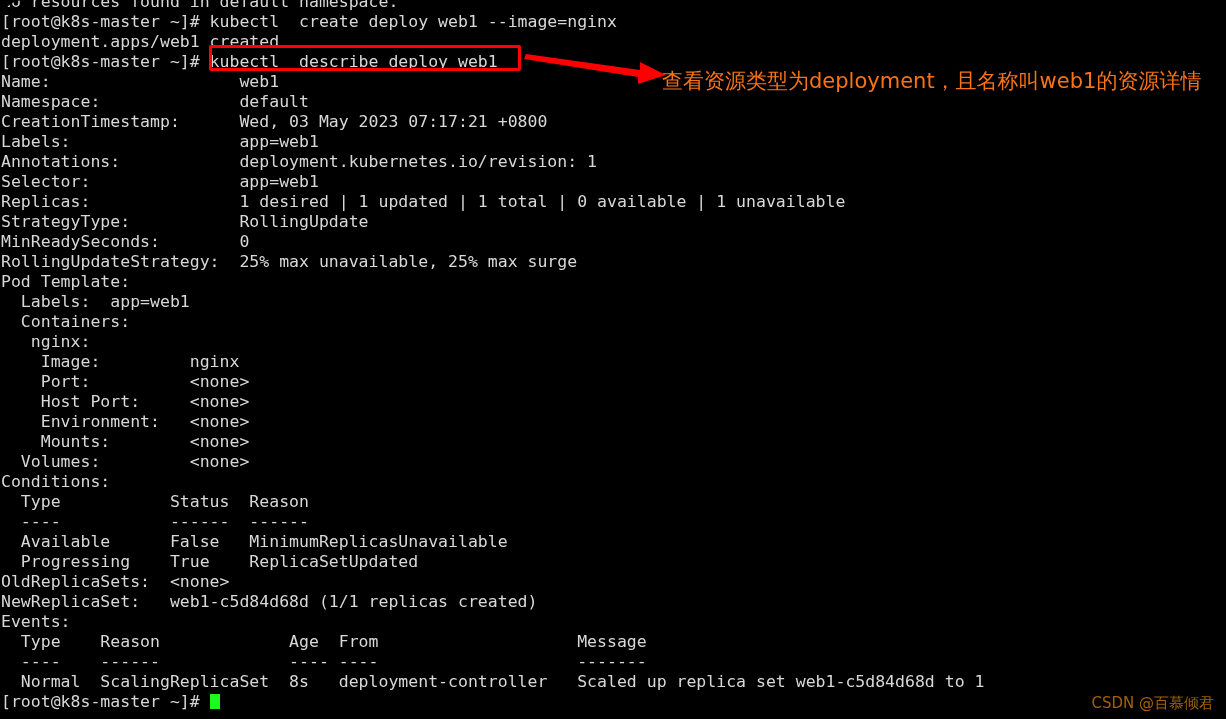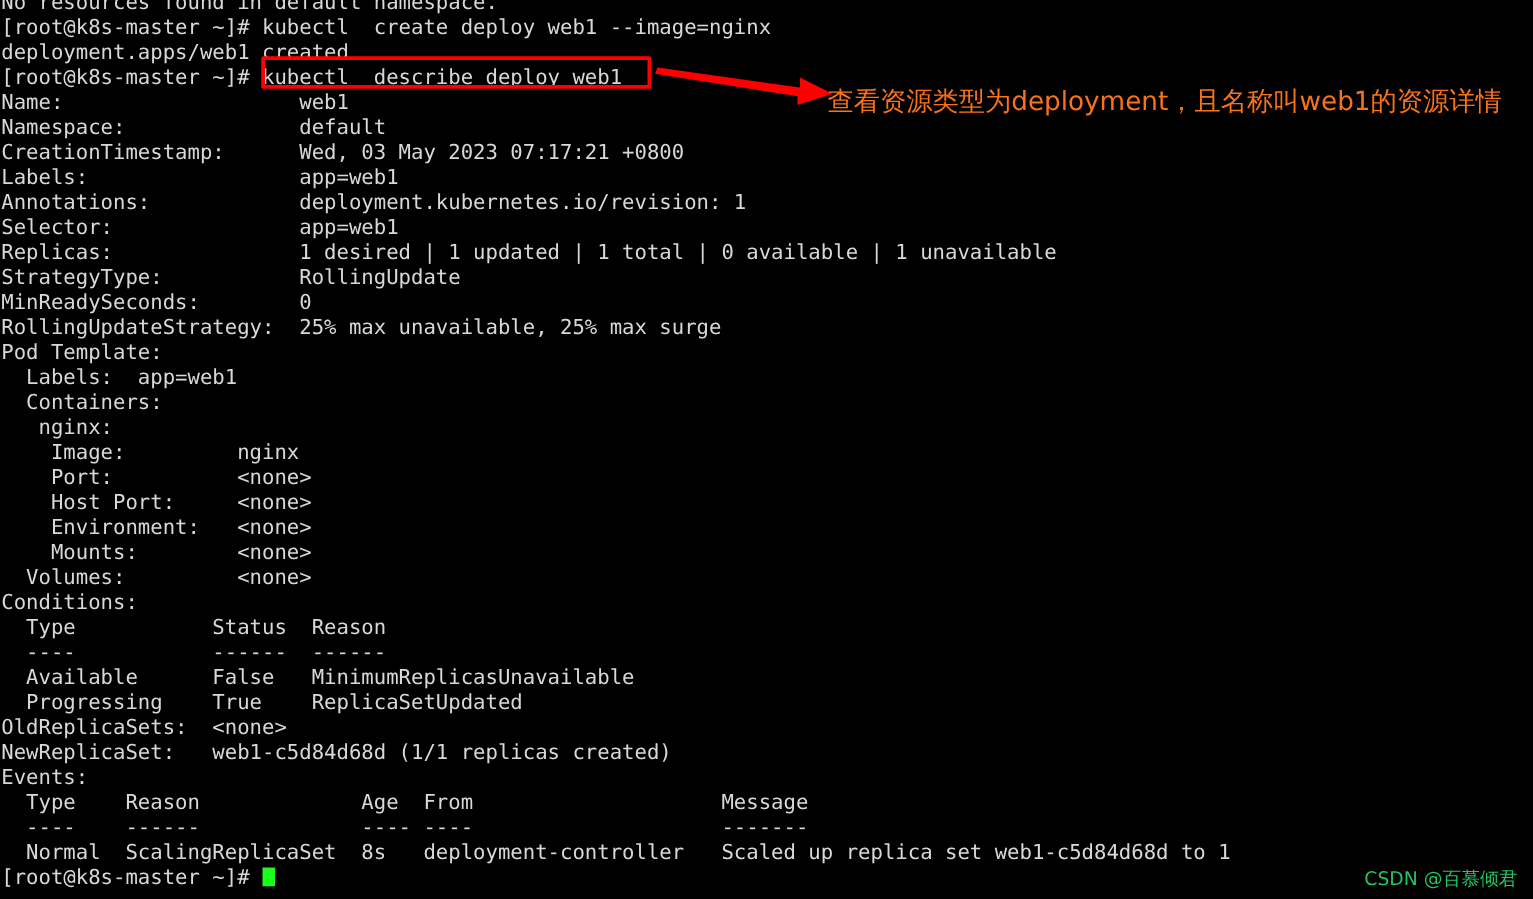--- a/index.html
+++ b/index.html
@@ -14,20 +14,21 @@
     overflow: hidden;
     font-family: "DejaVu Sans Mono", "Liberation Mono", monospace;
   }
 
   #terminal {
     position: relative;
     width: 1226px;
     height: 719px;
     background: #000000;
     overflow: hidden;
+    border-radius: 24px;
   }
 
   
   .term-lines {
     position: absolute;
     left: 0;
     top: -8px;           
     width: 1226px;
     font-family: "DejaVu Sans Mono", "Liberation Mono", monospace;
     font-size: 16.5px;
@@ -84,21 +85,21 @@
     font-size: 21px;
     line-height: 24px;
     white-space: pre;
   }
 
   
   #watermark {
     position: absolute;
     right: 12px;
     bottom: 6px;
-    color: #22c55e;
+    color: #a16207;
     font-family: "DejaVu Sans", "Liberation Sans", sans-serif;
     font-size: 15px;
     white-space: pre;
   }
 </style>
 </head>
 <body>
 
 <div id="terminal">
 

